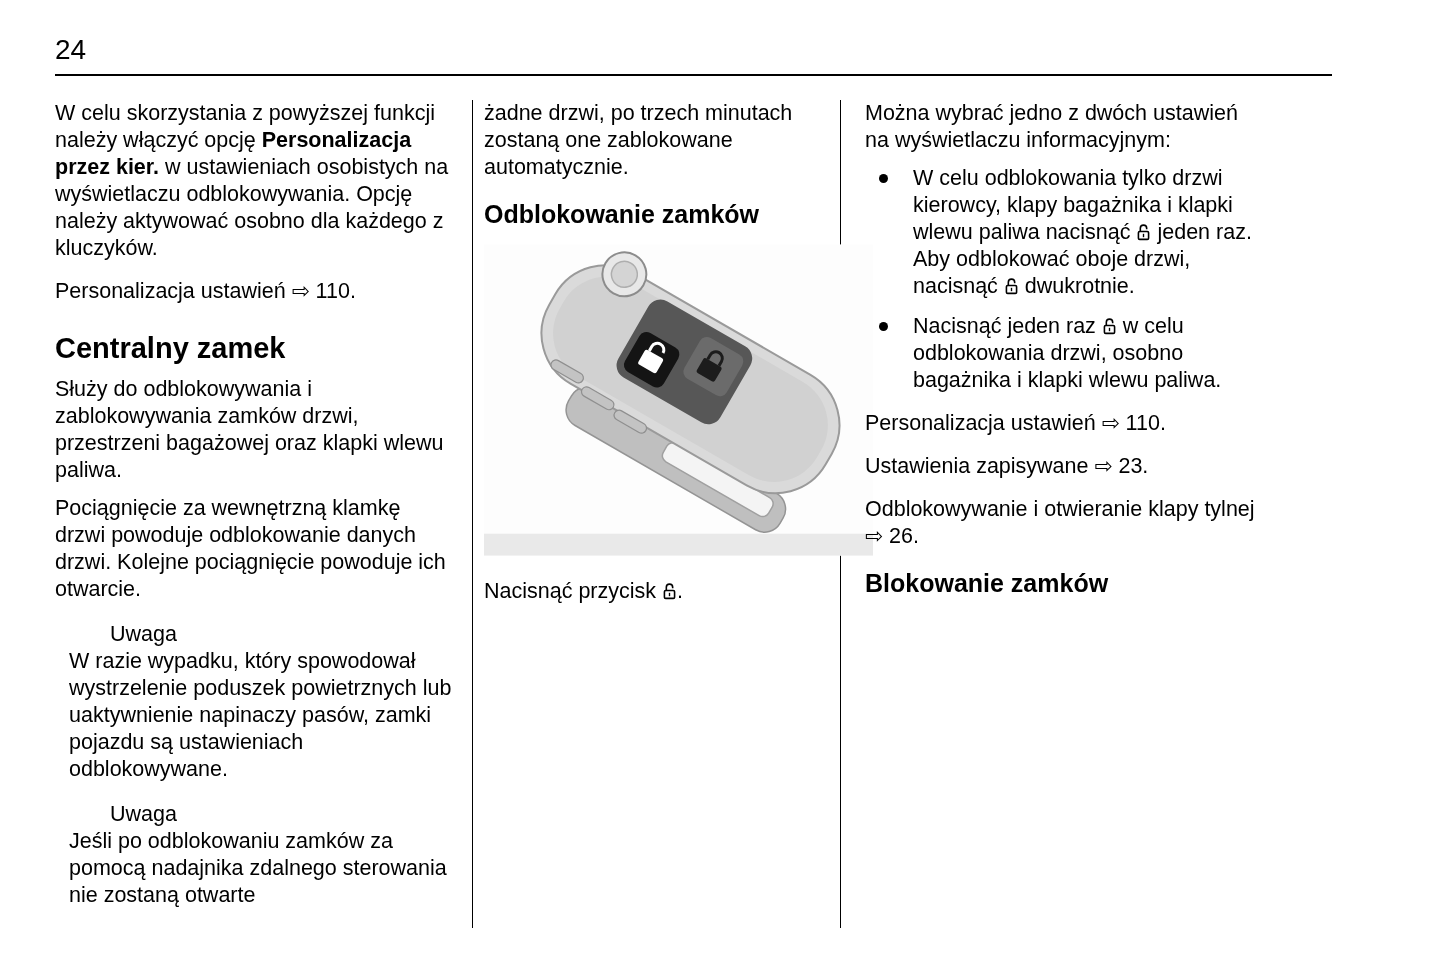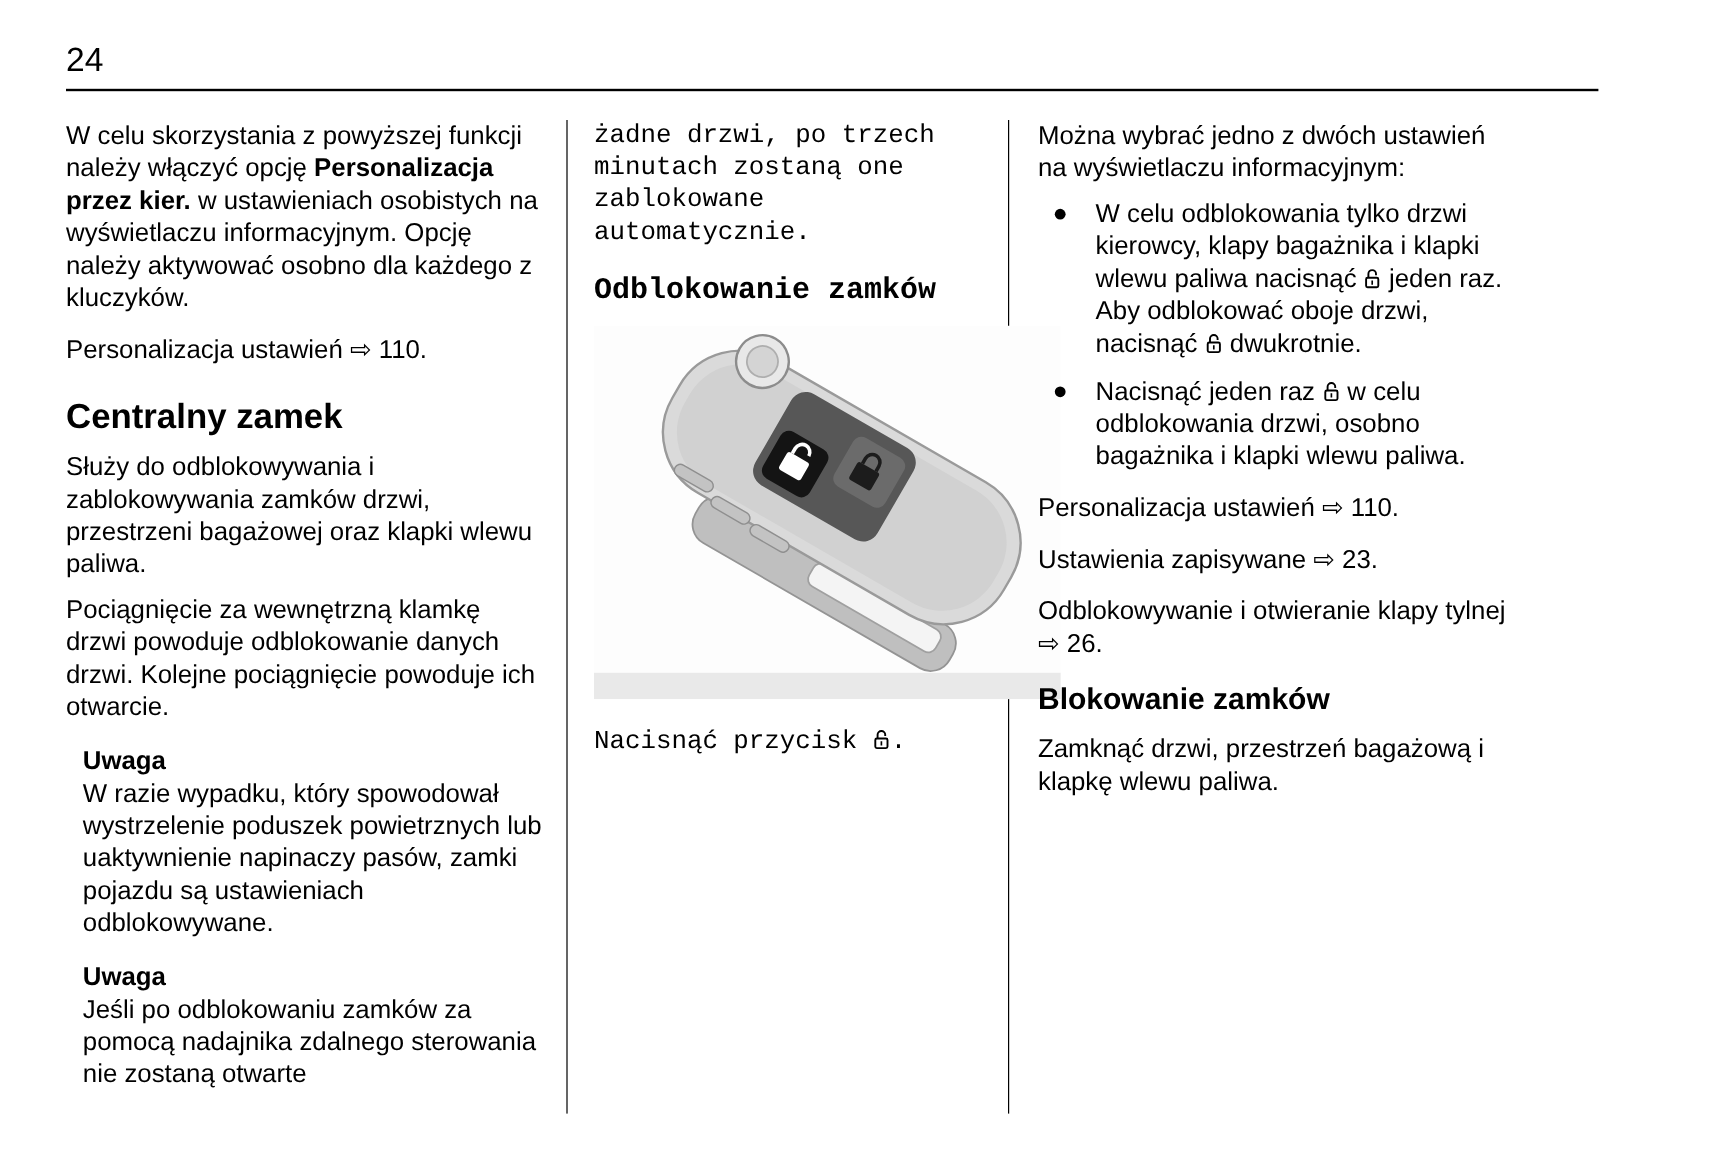--- a/index.html
+++ b/index.html
@@ -14,31 +14,31 @@
   
   .header { display:flex; align-items:baseline; }
   .page-num { font-size:28px; font-weight:normal; width:115px; }
   .page-title { font-size:28px; font-weight:bold; }
   .rule { width:1277px; border-bottom:2px solid #000; margin-top:8px; }
 
   
   .columns { display:flex; margin-top:24px; min-height:828px; width:1277px; }
   .col { font-size:21.5px; line-height:27px; }
   .col-1 { width:417px; padding-right:18px; }
-  .col-2 { width:369px; padding:0 22px; border-left:1px solid #000; border-right:1px solid #000;font-family:Liberation Mono, monospace; }
+  .col-2 { width:369px; padding:0 11px; border-left:1px solid #000; border-right:1px solid #000; }
   .col-3 { width:419px; padding-left:24px; }
 
   p.para { margin-bottom:11px; }
   p.ref  { margin-top:16px; margin-bottom:11px; }
   h2.section    { font-size:29px; font-weight:bold; margin:30px 0 14px; }
   h3.subsection { font-size:25px; font-weight:bold; margin:20px 0 14px; }
   .bold { font-weight:bold; }
 
   .note { margin-left:14px; margin-top:18px; }
-  .note-title { font-weight:bold; }
+  .note-title { font-weight:normal;margin-left:41px; }
 
   .bullet { position:relative; padding-left:48px; margin-bottom:13px; }
   .bullet .dot {
     position:absolute; left:14px; top:9px;
     width:9px; height:9px; border-radius:50%; background:#000;
   }
 
   .figure { width:389px; height:312px; margin:16px 0 22px; }
   .figure svg { width:100%; height:100%; display:block; }
 
@@ -50,21 +50,21 @@
 <div class="page">
 
   <div class="header">
     <span class="page-num">24</span>
   </div>
   <div class="rule"></div>
 
   <div class="columns">
 
     <section class="col col-1">
-      <p class="para"><span>W celu skorzystania z powyższej funkcji należy włączyć opcję </span><span class="bold">Personalizacja przez kier.</span><span> w ustawieniach osobistych na wyświetlaczu informacyjnym. Opcję należy aktywować osobno dla każdego z kluczyków.</span></p>
+      <p class="para"><span>W celu skorzystania z powyższej funkcji należy włączyć opcję </span><span class="bold">Personalizacja przez kier.</span><span> w ustawieniach osobistych na wyświetlaczu odblokowywania. Opcję należy aktywować osobno dla każdego z kluczyków.</span></p>
 
       <p class="ref">Personalizacja ustawień ⇨ 110.</p>
 
       <h2 class="section">Centralny zamek</h2>
 
       <p class="para">Służy do odblokowywania i zablokowywania zamków drzwi, przestrzeni bagażowej oraz klapki wlewu paliwa.</p>
 
       <p class="para">Pociągnięcie za wewnętrzną klamkę drzwi powoduje odblokowanie danych drzwi. Kolejne pociągnięcie powoduje ich otwarcie.</p>
 
       <div class="note">
@@ -149,17 +149,16 @@
 
       <p class="ref">Personalizacja ustawień ⇨ 110.</p>
 
 
       <p class="ref">Ustawienia zapisywane ⇨ 23.</p>
 
       <p class="ref">Odblokowywanie i otwieranie klapy tylnej ⇨ 26.</p>
 
       <h3 class="subsection">Blokowanie zamków</h3>
 
-      <p class="para">Zamknąć drzwi, przestrzeń bagażową i klapkę wlewu paliwa.</p>
     </section>
 
   </div>
 </div>
 
 </body></html>

